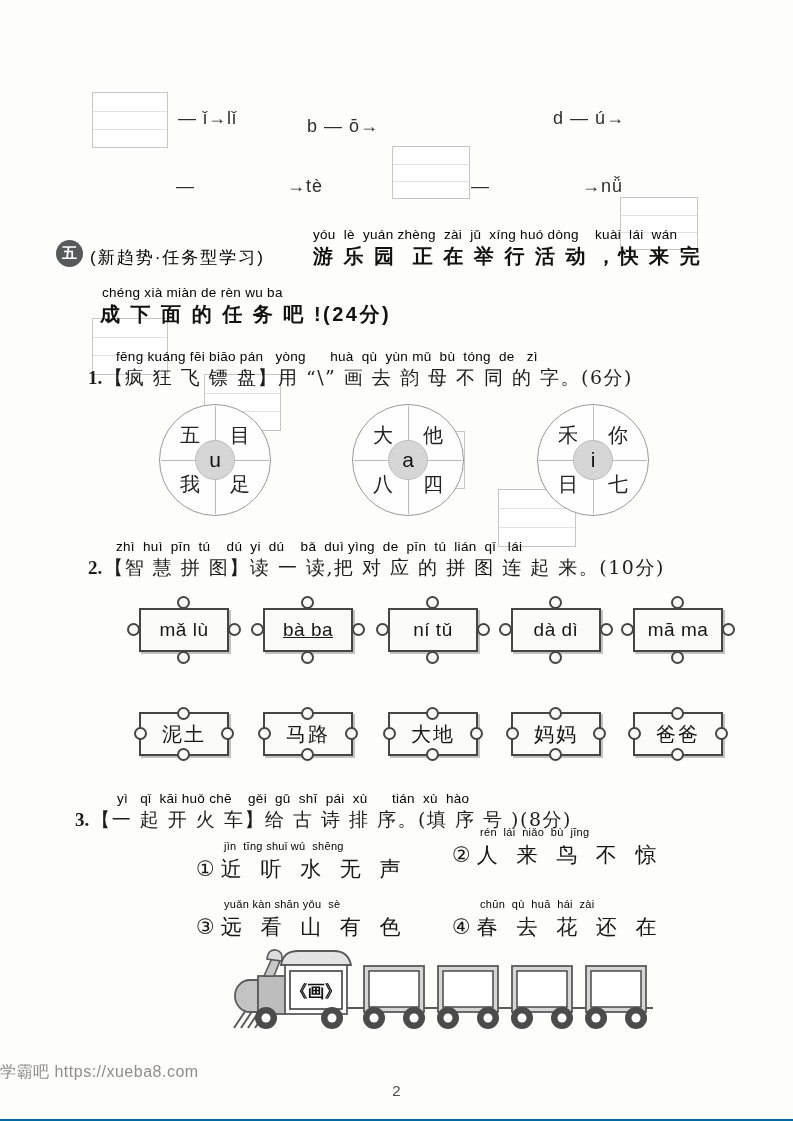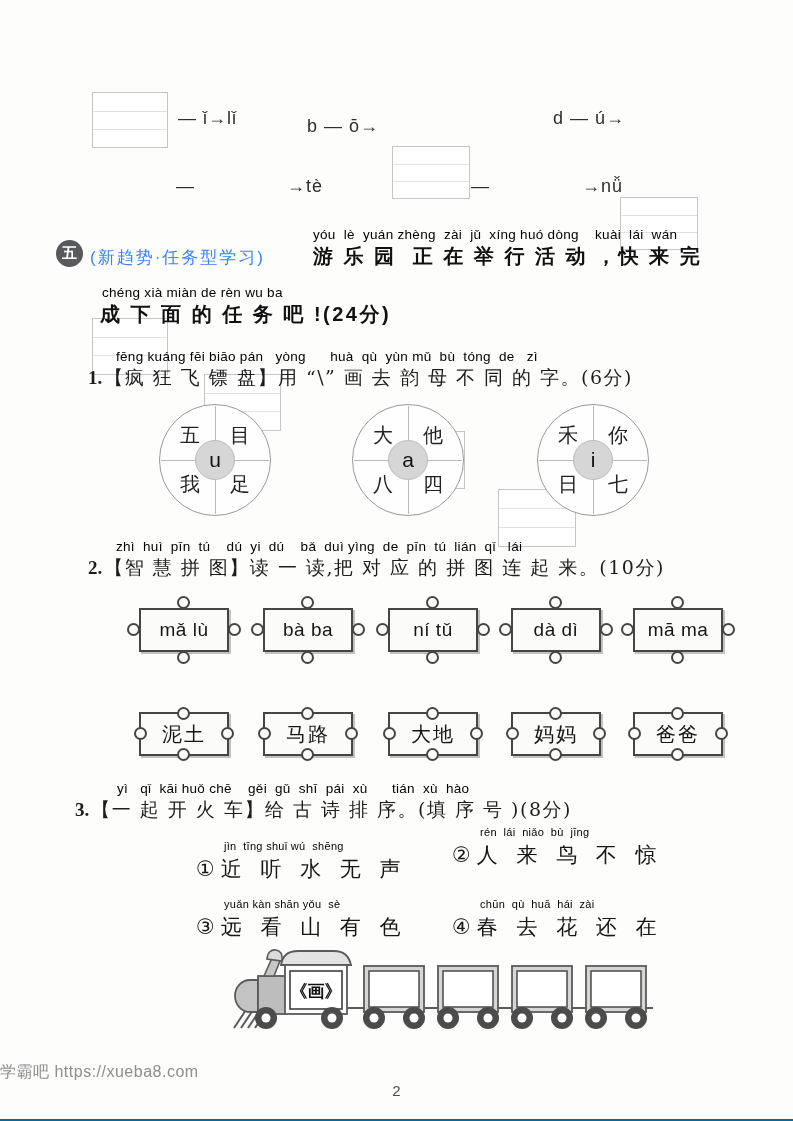--- a/index.html
+++ b/index.html
@@ -18,21 +18,21 @@
   .ln.l1 { top:33%; } .ln.l2 { top:66%; }
 
   .join-text { font-size:18px; color:#2e2e2e; letter-spacing:1px; white-space:pre; }
 
   
   .badge {
     width:27px; height:27px; border-radius:50%; background:#58595b; color:#fff;
     display:flex; align-items:center; justify-content:center;
     font-size:15px; font-weight:bold; font-family:"DejaVu Serif", serif;
   }
-  .tag { font-size:17px; color:#3b82f6; letter-spacing:2px; white-space:pre; }
+  .tag { font-size:17px; color:#000000; letter-spacing:2px; white-space:pre; }
   .py { font-size:13.5px; color:#000000; white-space:pre; letter-spacing:0.3px; line-height:17px; }
   .hz-bold { font-size:20px; font-weight:bold; color:#111; white-space:pre; letter-spacing:2.5px; line-height:26px; }
   .kai { font-family:"DejaVu Serif", serif; font-size:19px; color:#1d1d1d; white-space:pre; letter-spacing:1.5px; line-height:25px; }
   .num { font-family:"Liberation Serif", serif; font-weight:bold; font-size:19px; margin-right:2px; }
 
   
   .board { position:absolute; width:112px; height:112px; border:1px solid #9a9a9a; border-radius:50%; background:#fefefe; }
   .board .hline { position:absolute; left:1px; right:1px; top:50%; height:1px; background:#b9b9b9; }
   .board .vline { position:absolute; top:1px; bottom:1px; left:50%; width:1px; background:#b9b9b9; }
   .board .center {
@@ -182,21 +182,21 @@
       </div>
     </div>
 
     <div class="piece tabs" style="left:139px; top:608px;">
       <i class="nub t"></i>
         <i class="nub b"></i>
         <i class="nub l"></i>
         <i class="nub r"></i>
       <span class="txt-py">mǎ lù</span>
     </div>
-    <div class="piece tabs" style="left:263px; top:608px;">
+    <div class="piece tabs" style="left:263px; top:608px;text-decoration:underline;">
       <i class="nub t"></i>
         <i class="nub b"></i>
         <i class="nub l"></i>
         <i class="nub r"></i>
       <span class="txt-py">bà ba</span>
     </div>
     <div class="piece tabs" style="left:388px; top:608px;">
       <i class="nub t"></i>
         <i class="nub b"></i>
         <i class="nub l"></i>
@@ -250,21 +250,21 @@
       <i class="nub t"></i>
         <i class="nub b"></i>
         <i class="nub l"></i>
         <i class="nub r"></i>
       <span class="txt-hz">爸爸</span>
     </div>
   </div>
 
   <div>
     <div class="abs" style="left:75px; top:780px;">
-      <div class="py" style="margin-left:42px;">yì   qǐ  kāi huǒ chē    gěi  gǔ  shī  pái  xù      tián  xù  hào</div>
+      <div class="py" style="margin-left:42px;margin-top:10px;">yì   qǐ  kāi huǒ chē    gěi  gǔ  shī  pái  xù      tián  xù  hào</div>
       <div style="display:flex; align-items:baseline;">
         <span class="num">3.</span>
         <span class="kai">【一 起 开 火 车】给 古 诗 排 序。(填 序 号 )(8分)</span>
       </div>
     </div>
 
     <div class="poem-item abs" style="left:196px; top:838px;">
       <div class="py">jìn  tīng shuǐ wú  shēng</div>
       <div class="poem-line">
         <span class="circ-num">①</span>

